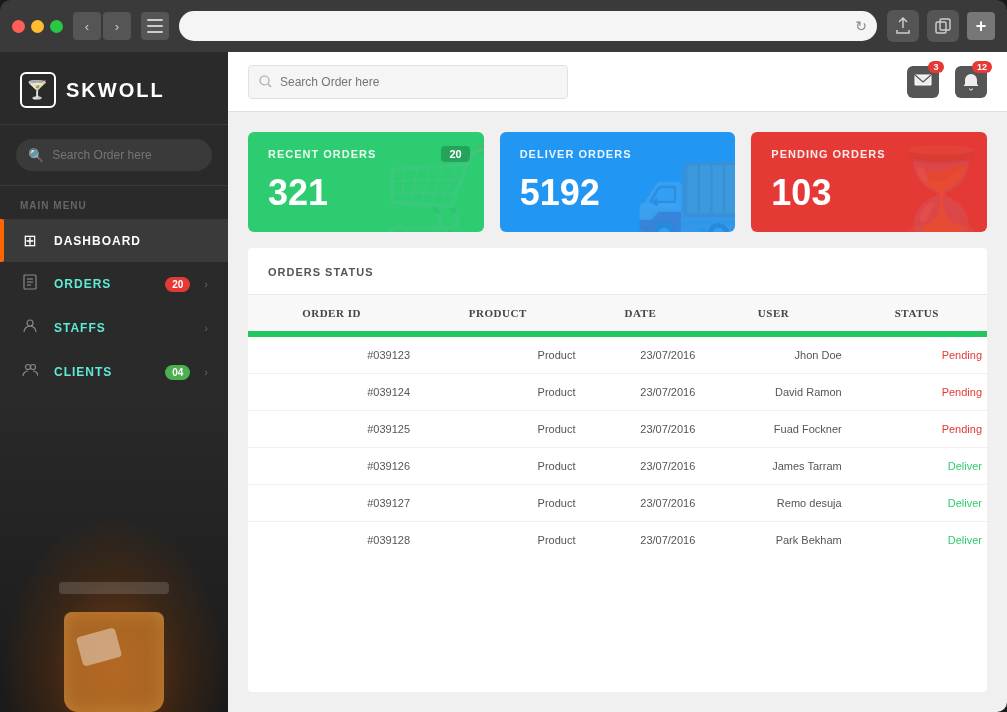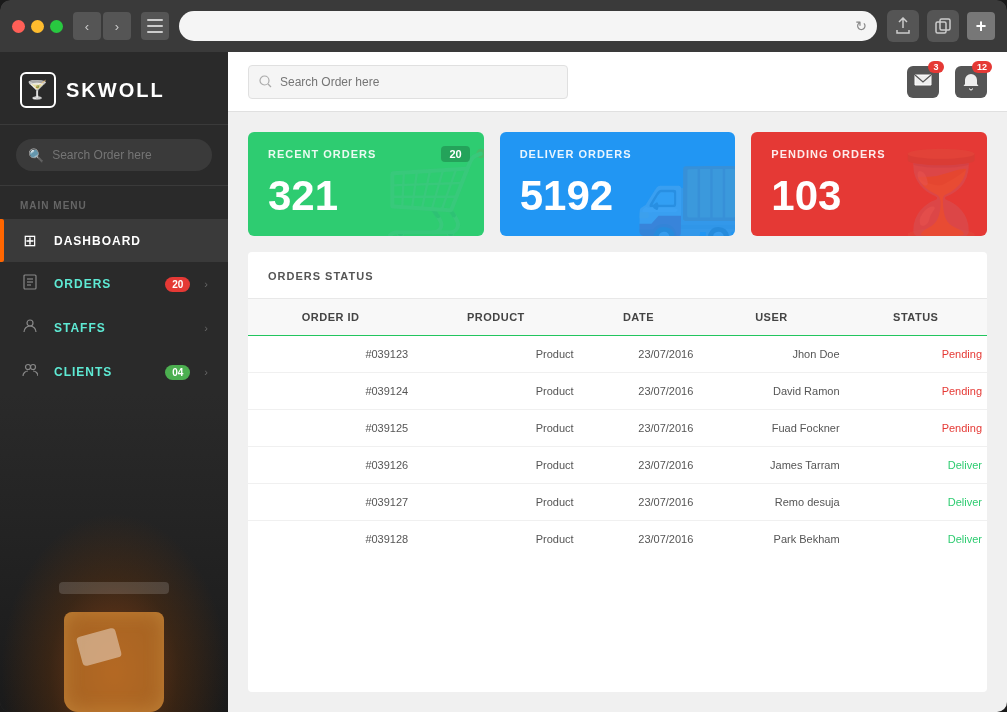--- a/index.html
+++ b/index.html
@@ -355,21 +355,21 @@
     .card-red { background: #e53935; }
     .card-title {
       color: rgba(255,255,255,0.9);
       font-size: 11px;
       font-weight: bold;
       letter-spacing: 1px;
       margin-bottom: 12px;
     }
     .card-value {
       color: white;
-      font-size: 42px;
+      font-size: 36px;
       font-weight: bold;
     }
     .card-badge {
       position: absolute;
       top: 14px;
       right: 14px;
       background: rgba(0,0,0,0.2);
       color: white;
       font-size: 11px;
       font-weight: bold;
@@ -406,21 +406,22 @@
       color: #555;
       letter-spacing: 1px;
     }
     table {
       width: 100%;
       border-collapse: collapse;
       font-size: 13px;
     }
     thead tr {
       background: #f8f8f8;
-      border-bottom: 1px solid #22c55e;
+      border-bottom: 6px solid #22c55e;
+      font-family: Liberation Serif, serif;
     }
     thead th {
       padding: 12px 16px;
       text-align: center;
       font-size: 11px;
       font-weight: bold;
       color: #444;
       letter-spacing: 0.5px;
     }
     tbody tr {

